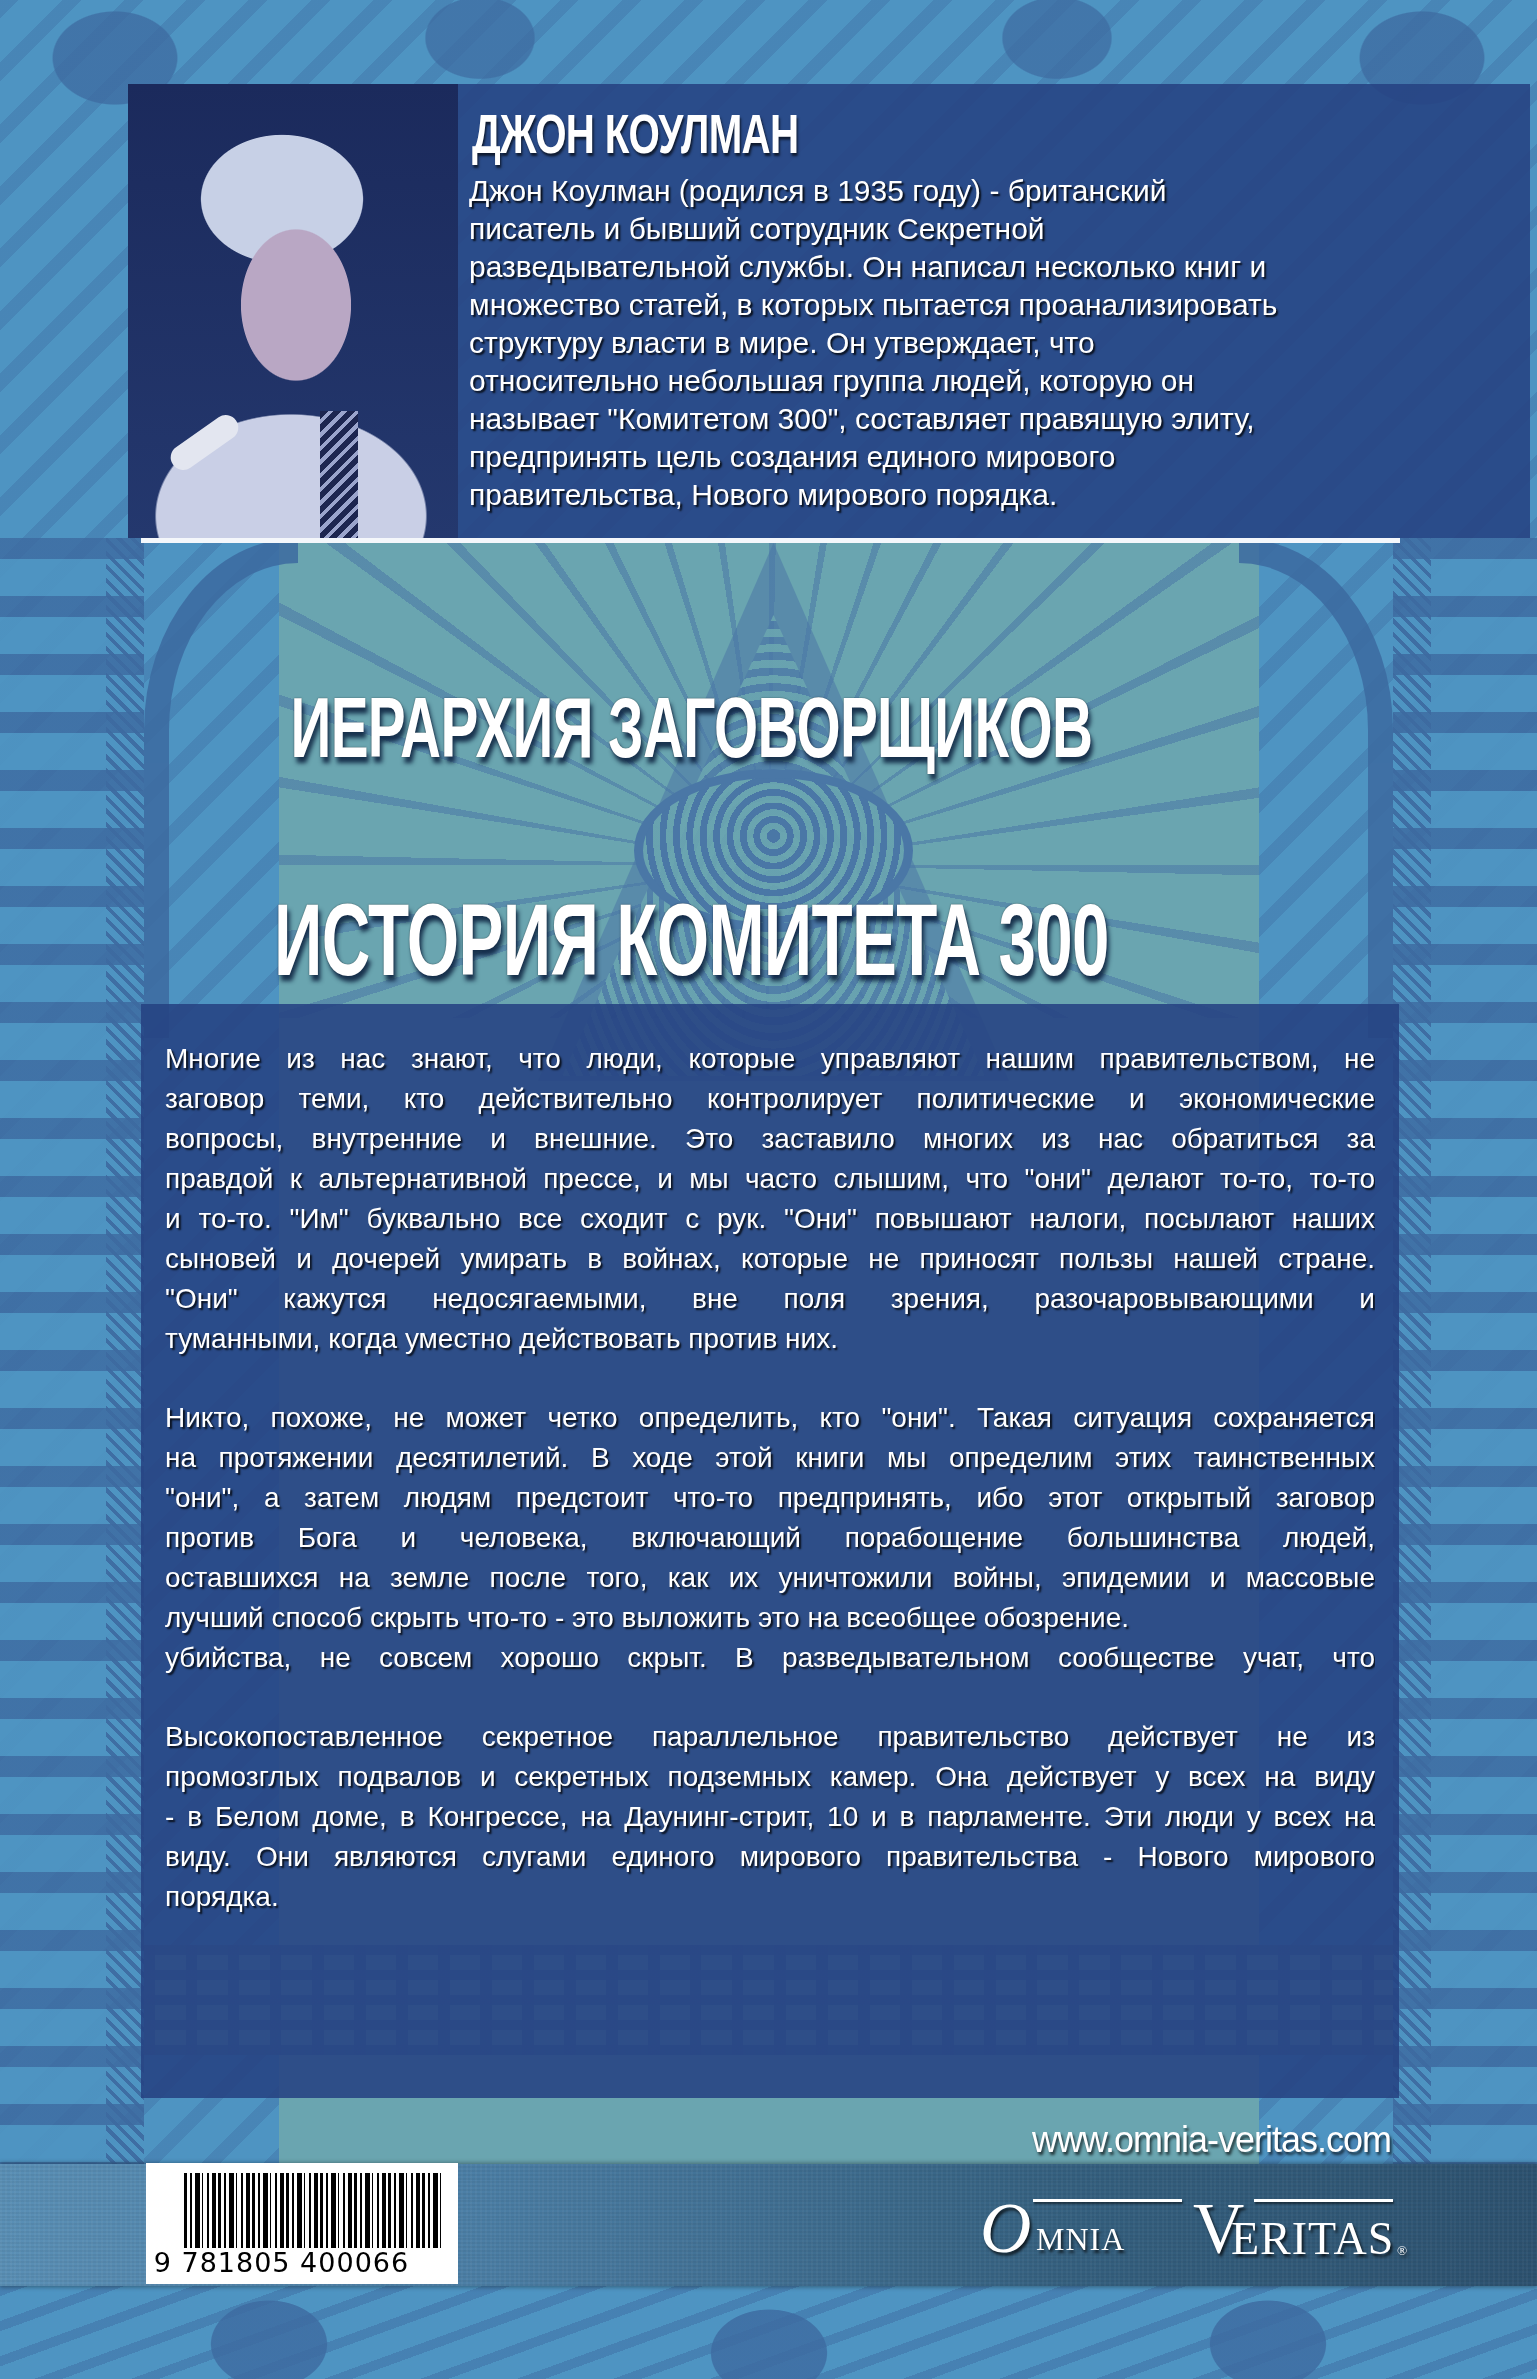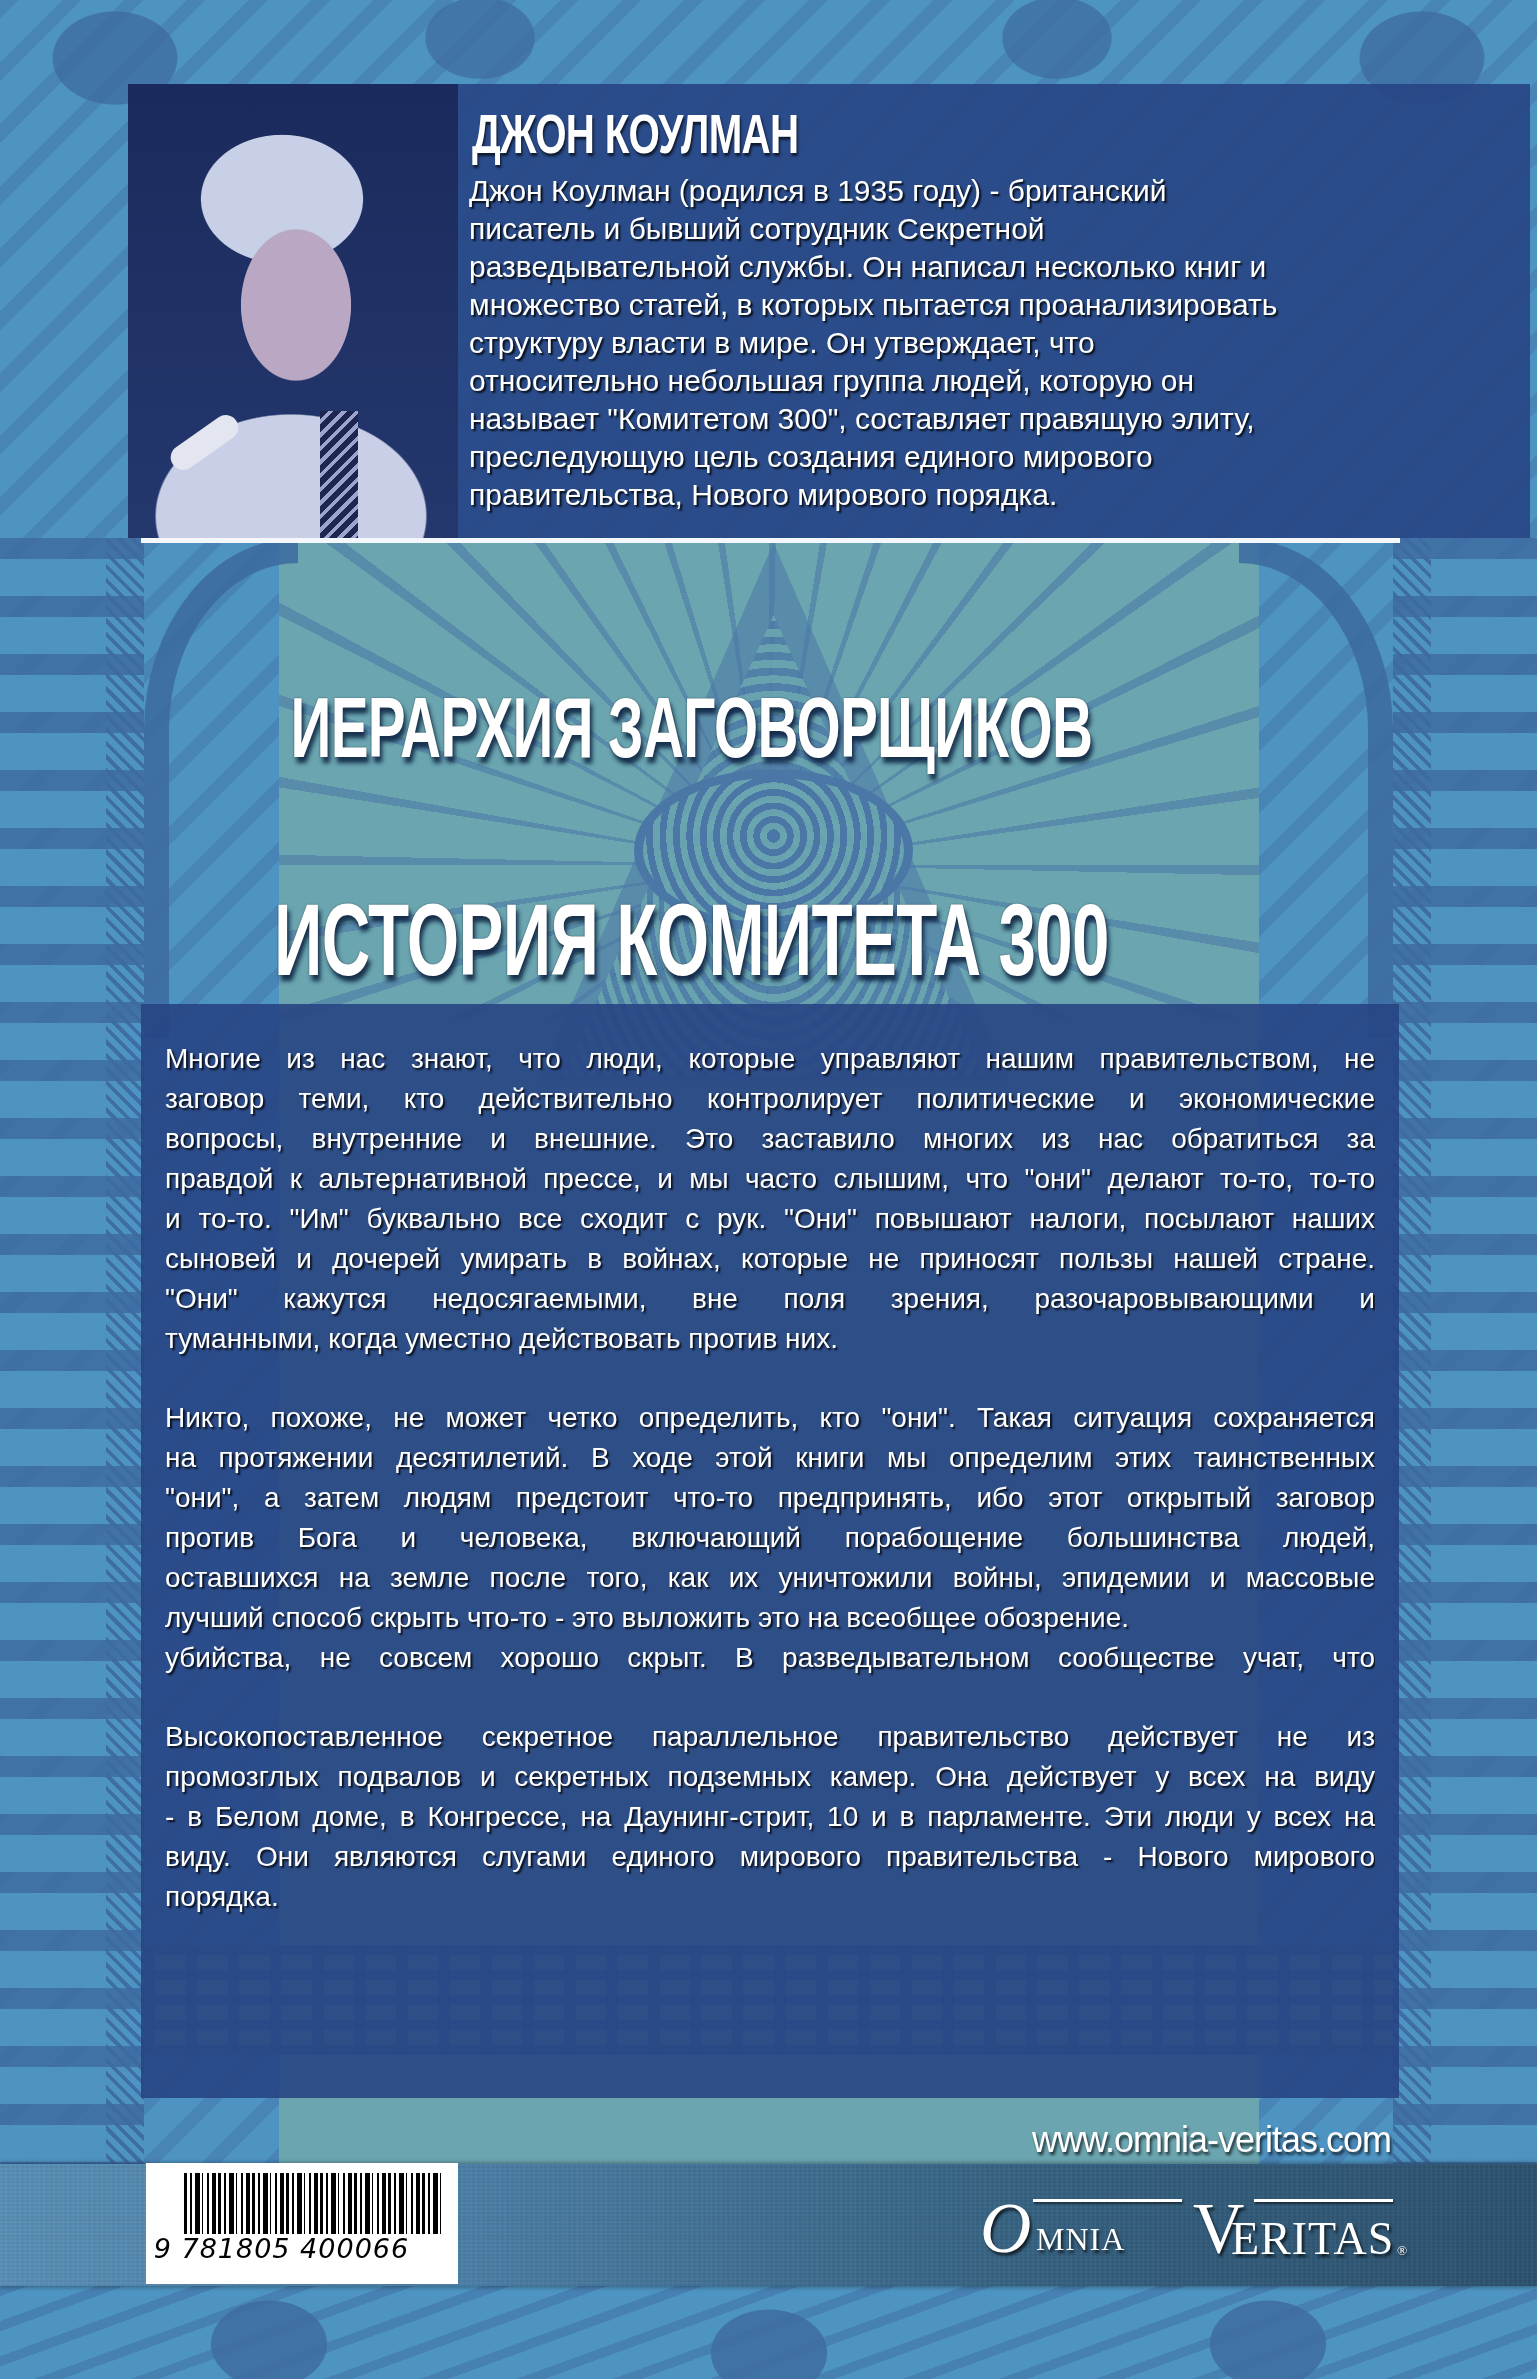--- a/index.html
+++ b/index.html
@@ -172,25 +172,24 @@
   }
   .barcode-bars {
     position: absolute; left: 38px; top: 9.6px; width: 259px; height: 88px;
     background:
       repeating-linear-gradient(90deg,
         #000 0 2.9px, #fff 2.9px 5.8px, #000 5.8px 7.7px, #fff 7.7px 11.5px,
         #000 11.5px 16.3px, #fff 16.3px 18px, #000 18px 19px, #fff 19px 23px,
         #000 23px 25px, #fff 25px 28px, #000 28px 32px, #fff 32px 34px);
   }
   .barcode-num {
-    position: absolute; left: 7.7px; bottom: 21px; width: 298px;
+    position: absolute; left: 7.7px; bottom: 7px; width: 298px;
     font-family: "DejaVu Sans", sans-serif; font-size: 27px; color: #000;
     background: #fff; line-height: 29px; letter-spacing: 1px;
     white-space: nowrap;
-    font-style: italic;
   }
   .logo {
     position: absolute; left: 980px; top: 2187px; width: 432px; height: 77px;
     color: #fff; font-family: "Liberation Serif", "DejaVu Serif", serif;
     text-shadow: 1.9px 2.9px 2.9px rgba(0,0,0,0.7);
     white-space: nowrap;
   }
   .logo .line { position: absolute; top: 11.5px; height: 3.8px; background: #fff; box-shadow: 1px 1.9px 1.9px rgba(0,0,0,0.5); }
   .logo .line.l1 { left: 53px; width: 149px; }
   .logo .line.l2 { left: 274px; width: 139px; }
@@ -223,21 +222,21 @@
   </div>
   <h2 class="bio-name">ДЖОН КОУЛМАН</h2>
   <div class="bio-text">
     <span>Джон Коулман (родился в 1935 году) - британский</span>
     <span>писатель и бывший сотрудник Секретной</span>
     <span>разведывательной службы. Он написал несколько книг и</span>
     <span>множество статей, в которых пытается проанализировать</span>
     <span>структуру власти в мире. Он утверждает, что</span>
     <span>относительно небольшая группа людей, которую он</span>
     <span>называет "Комитетом 300", составляет правящую элиту,</span>
-    <span>преследующую цель создания единого мирового</span>
+    <span>предпринять цель создания единого мирового</span>
     <span>правительства, Нового мирового порядка.</span>
   </div>
 </section>
 <div class="bio-rule"></div>
 
 <h1 class="title title-1"><span>ИЕРАРХИЯ ЗАГОВОРЩИКОВ</span></h1>
 <h1 class="title title-2"><span>ИСТОРИЯ КОМИТЕТА 300</span></h1>
 
 <section class="main-box">
   <div class="main-text">

